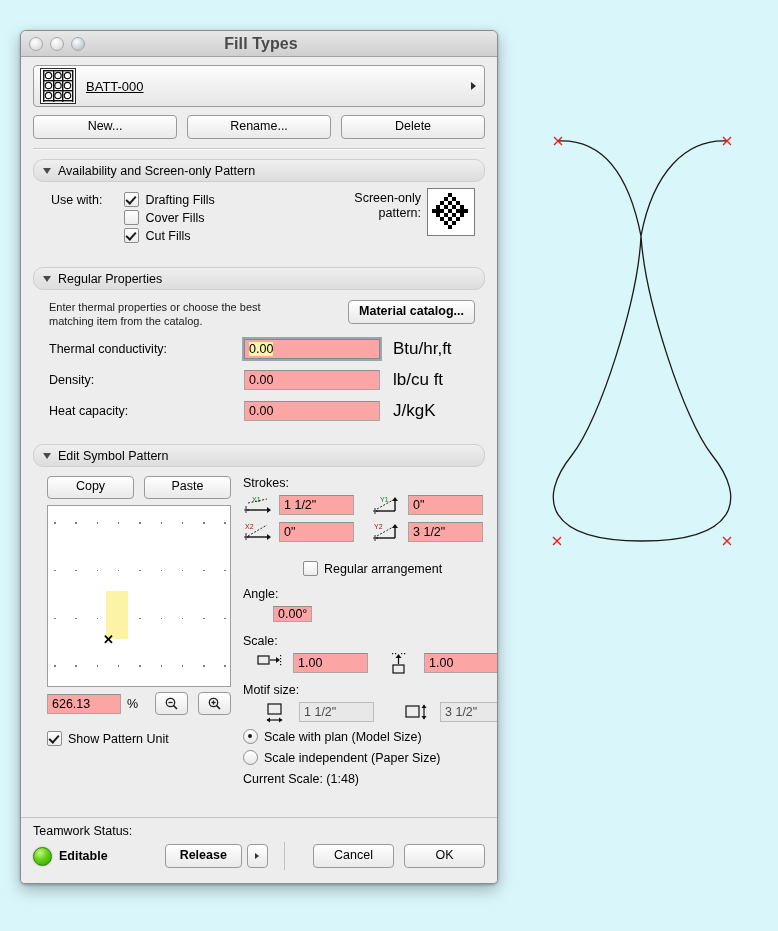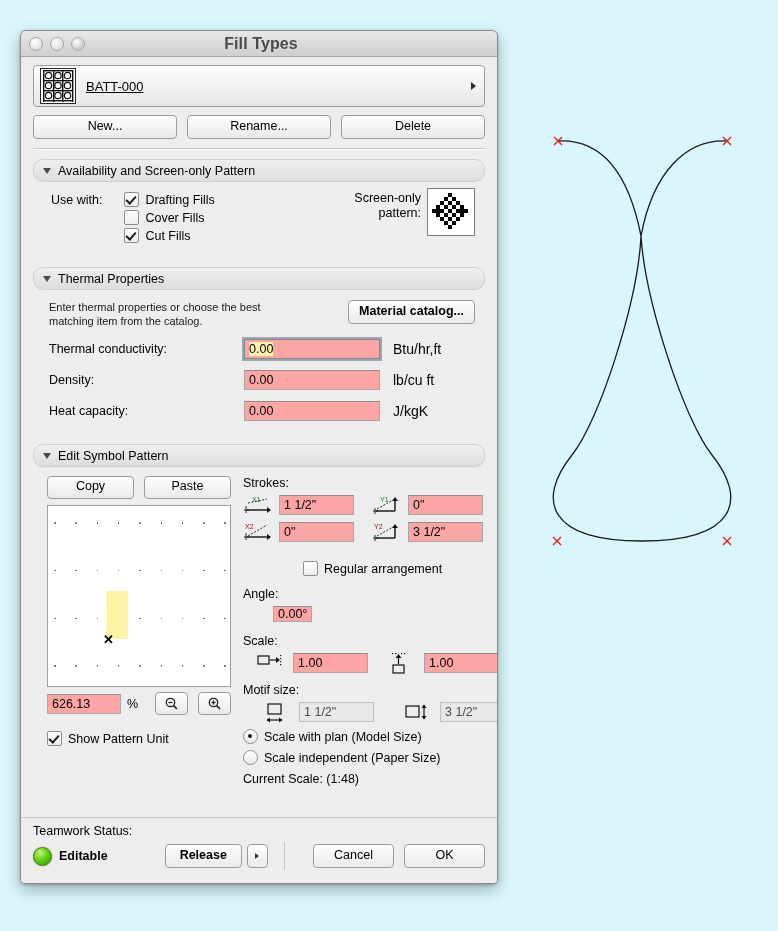--- a/index.html
+++ b/index.html
@@ -136,21 +136,21 @@
   }
   .soPattern .lbl{text-align:right;font-size:12.5px;line-height:15px;padding-top:3px;}
   .soBox{width:46px;height:46px;border:1px solid #7d7d7d;background:#fff;}
 
   
   .thermal-top{display:flex;align-items:flex-start;justify-content:space-between;}
   .thermal-note{font-size:11px;line-height:14px;width:250px;color:#1a1a1a;}
   .prow{display:flex;align-items:center;margin-top:11px;}
   .prow .lbl{width:195px;font-size:12.5px;}
   .prow .tf{width:136px;}
-  .prow .unit{margin-left:13px;font-size:14px;}
+  .prow .unit{margin-left:13px;font-size:17px;}
 
   
   .esp{display:flex;gap:12px;padding:9px 2px 6px 14px;}
   .esp-left{width:190px;}
   .cpRow{display:flex;gap:10px;}
   .cpRow .btn{height:21px;line-height:19px;}
   .preview{
     margin-top:6px;width:182px;height:180px;background:#fff;
     border:1px solid #9e9e9e;position:relative;overflow:hidden;
   }
@@ -340,21 +340,21 @@
                   <rect x="6" y="8" width="1" height="1"></rect>
                 <rect x="5" y="9" width="1" height="1"></rect>
               </g>
             </svg>
           </div>
         </div>
       </div>
 
       <div class="sect">
         <span class="tri"></span>
-        <span>Thermal Properties</span>
+        <span>Regular Properties</span>
       </div>
       <div class="sectbody" style="padding-left:16px;padding-bottom:14px;">
         <div class="thermal-top">
           <div class="thermal-note">
             <div>Enter thermal properties or choose the best</div>
             <div>matching item from the catalog.</div>
           </div>
           <div class="btn small" style="margin-right:8px;padding:0 10px;">Material catalog...</div>
         </div>
 

